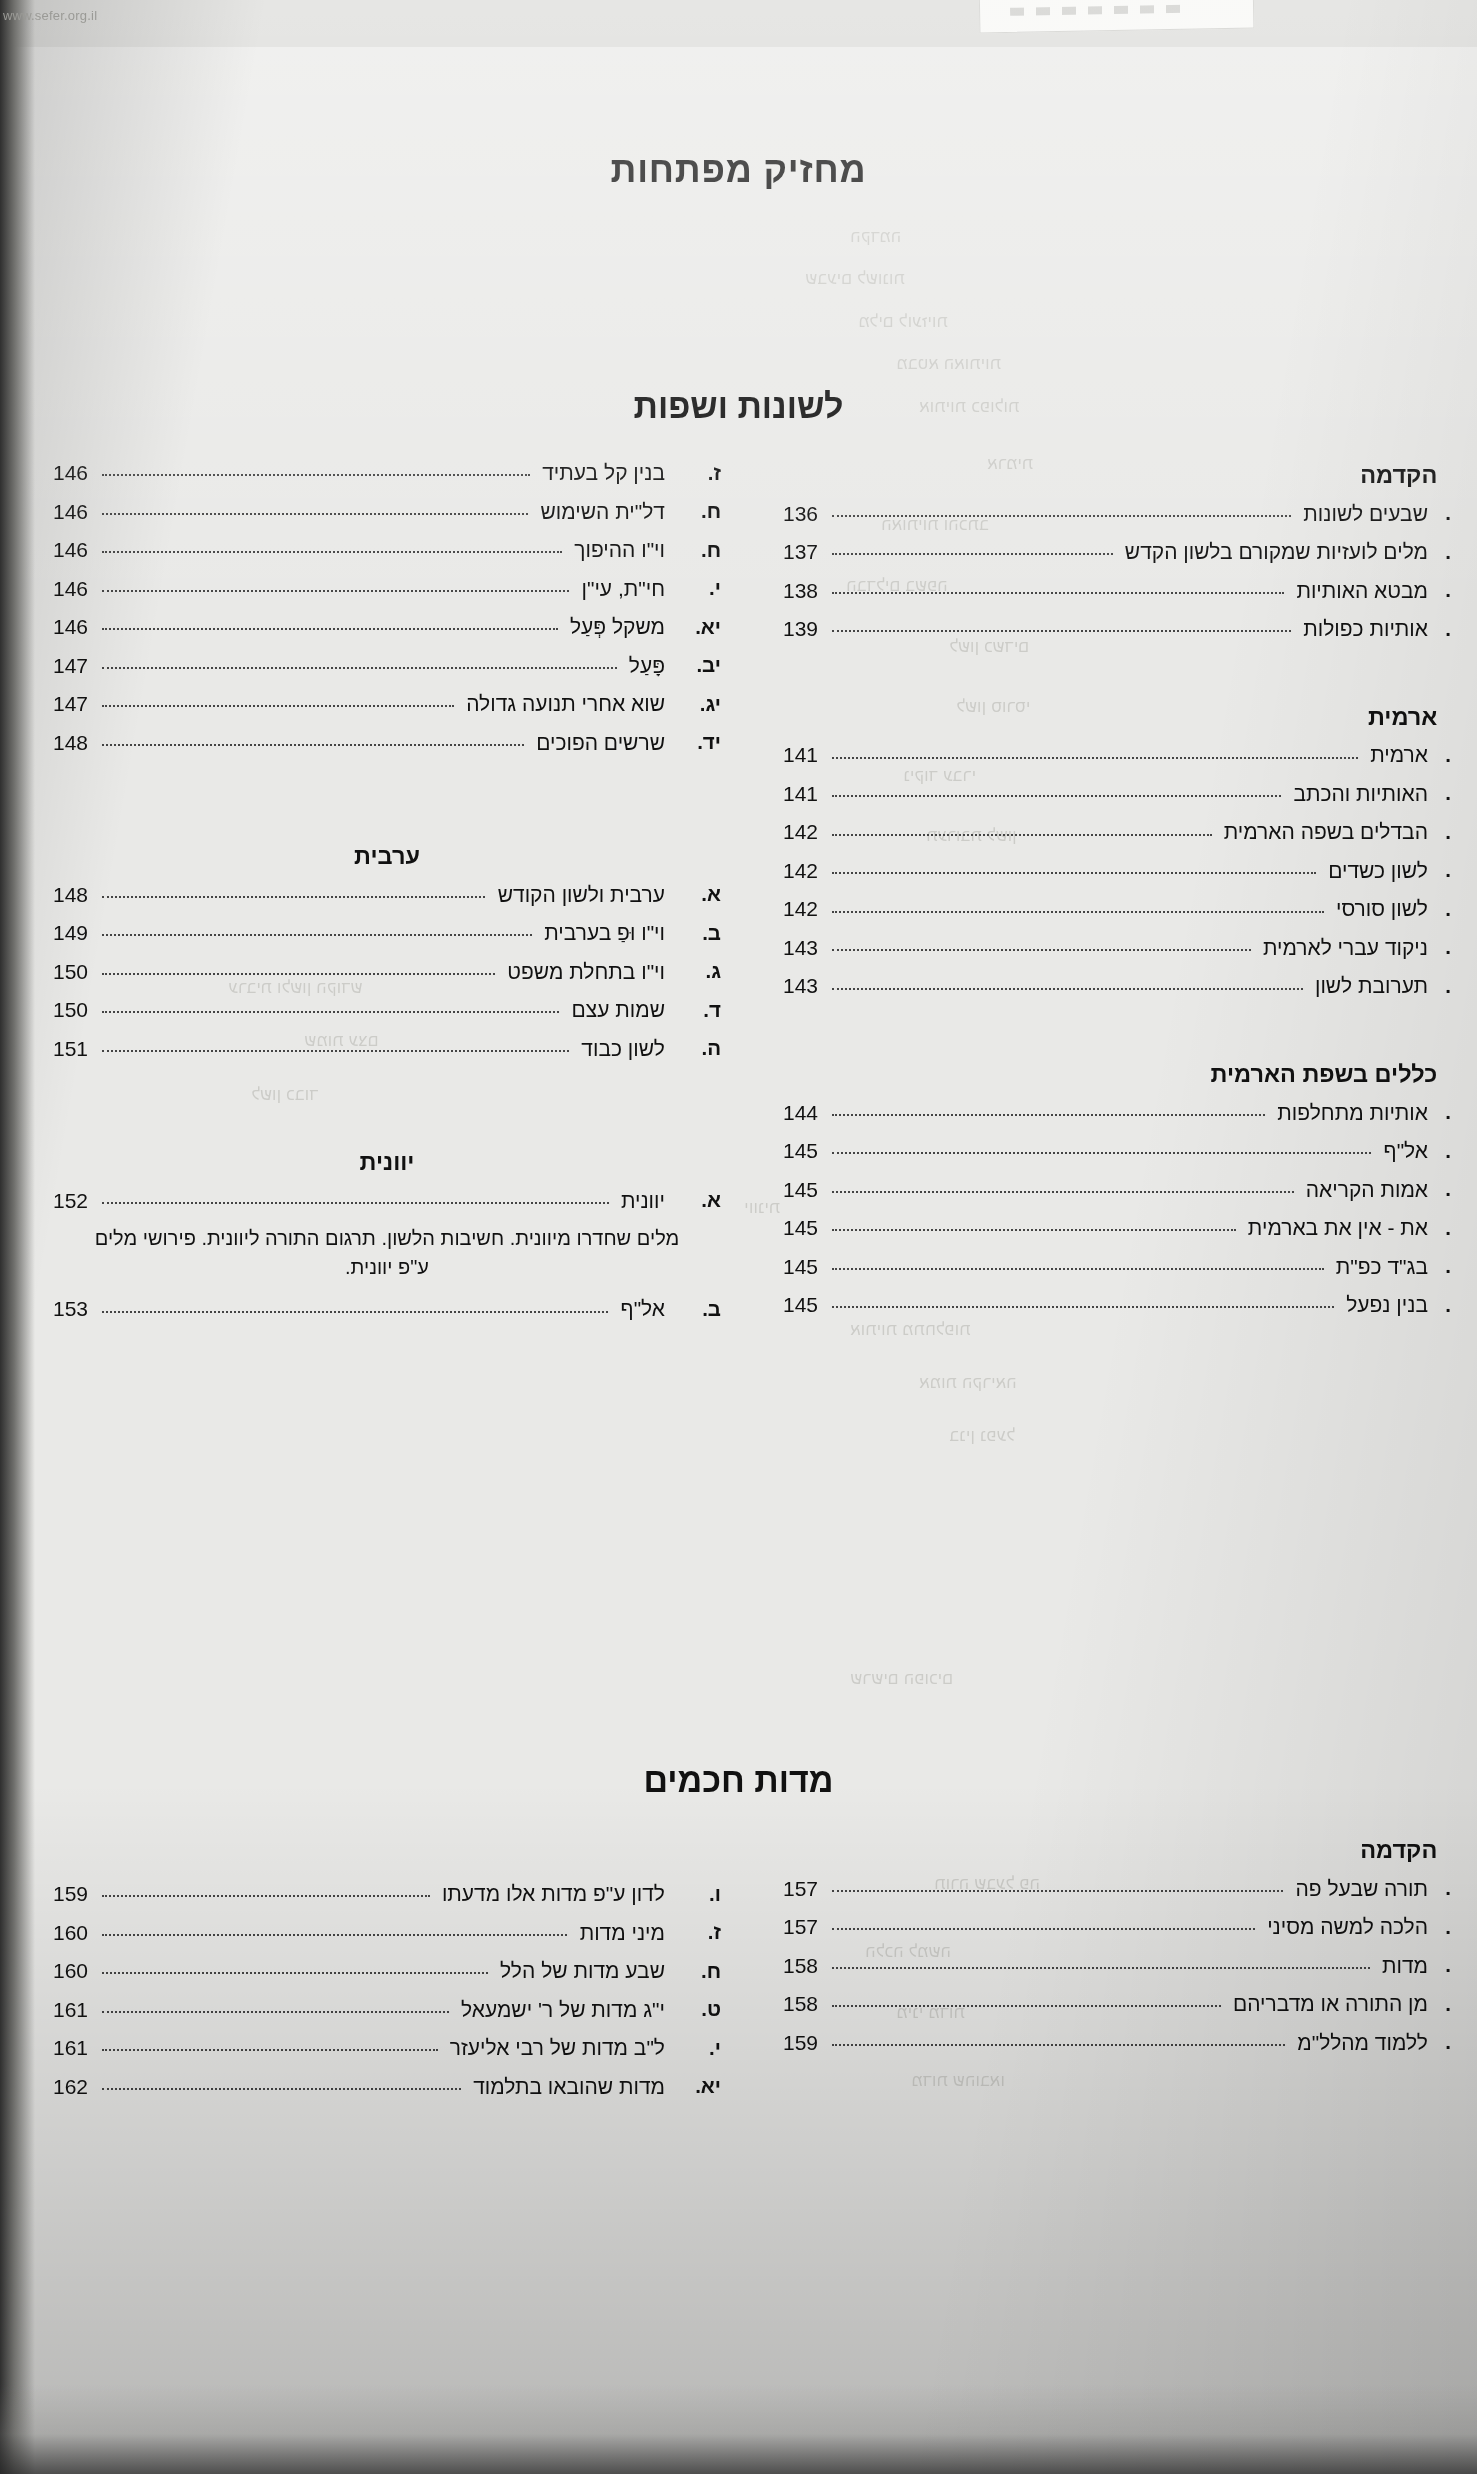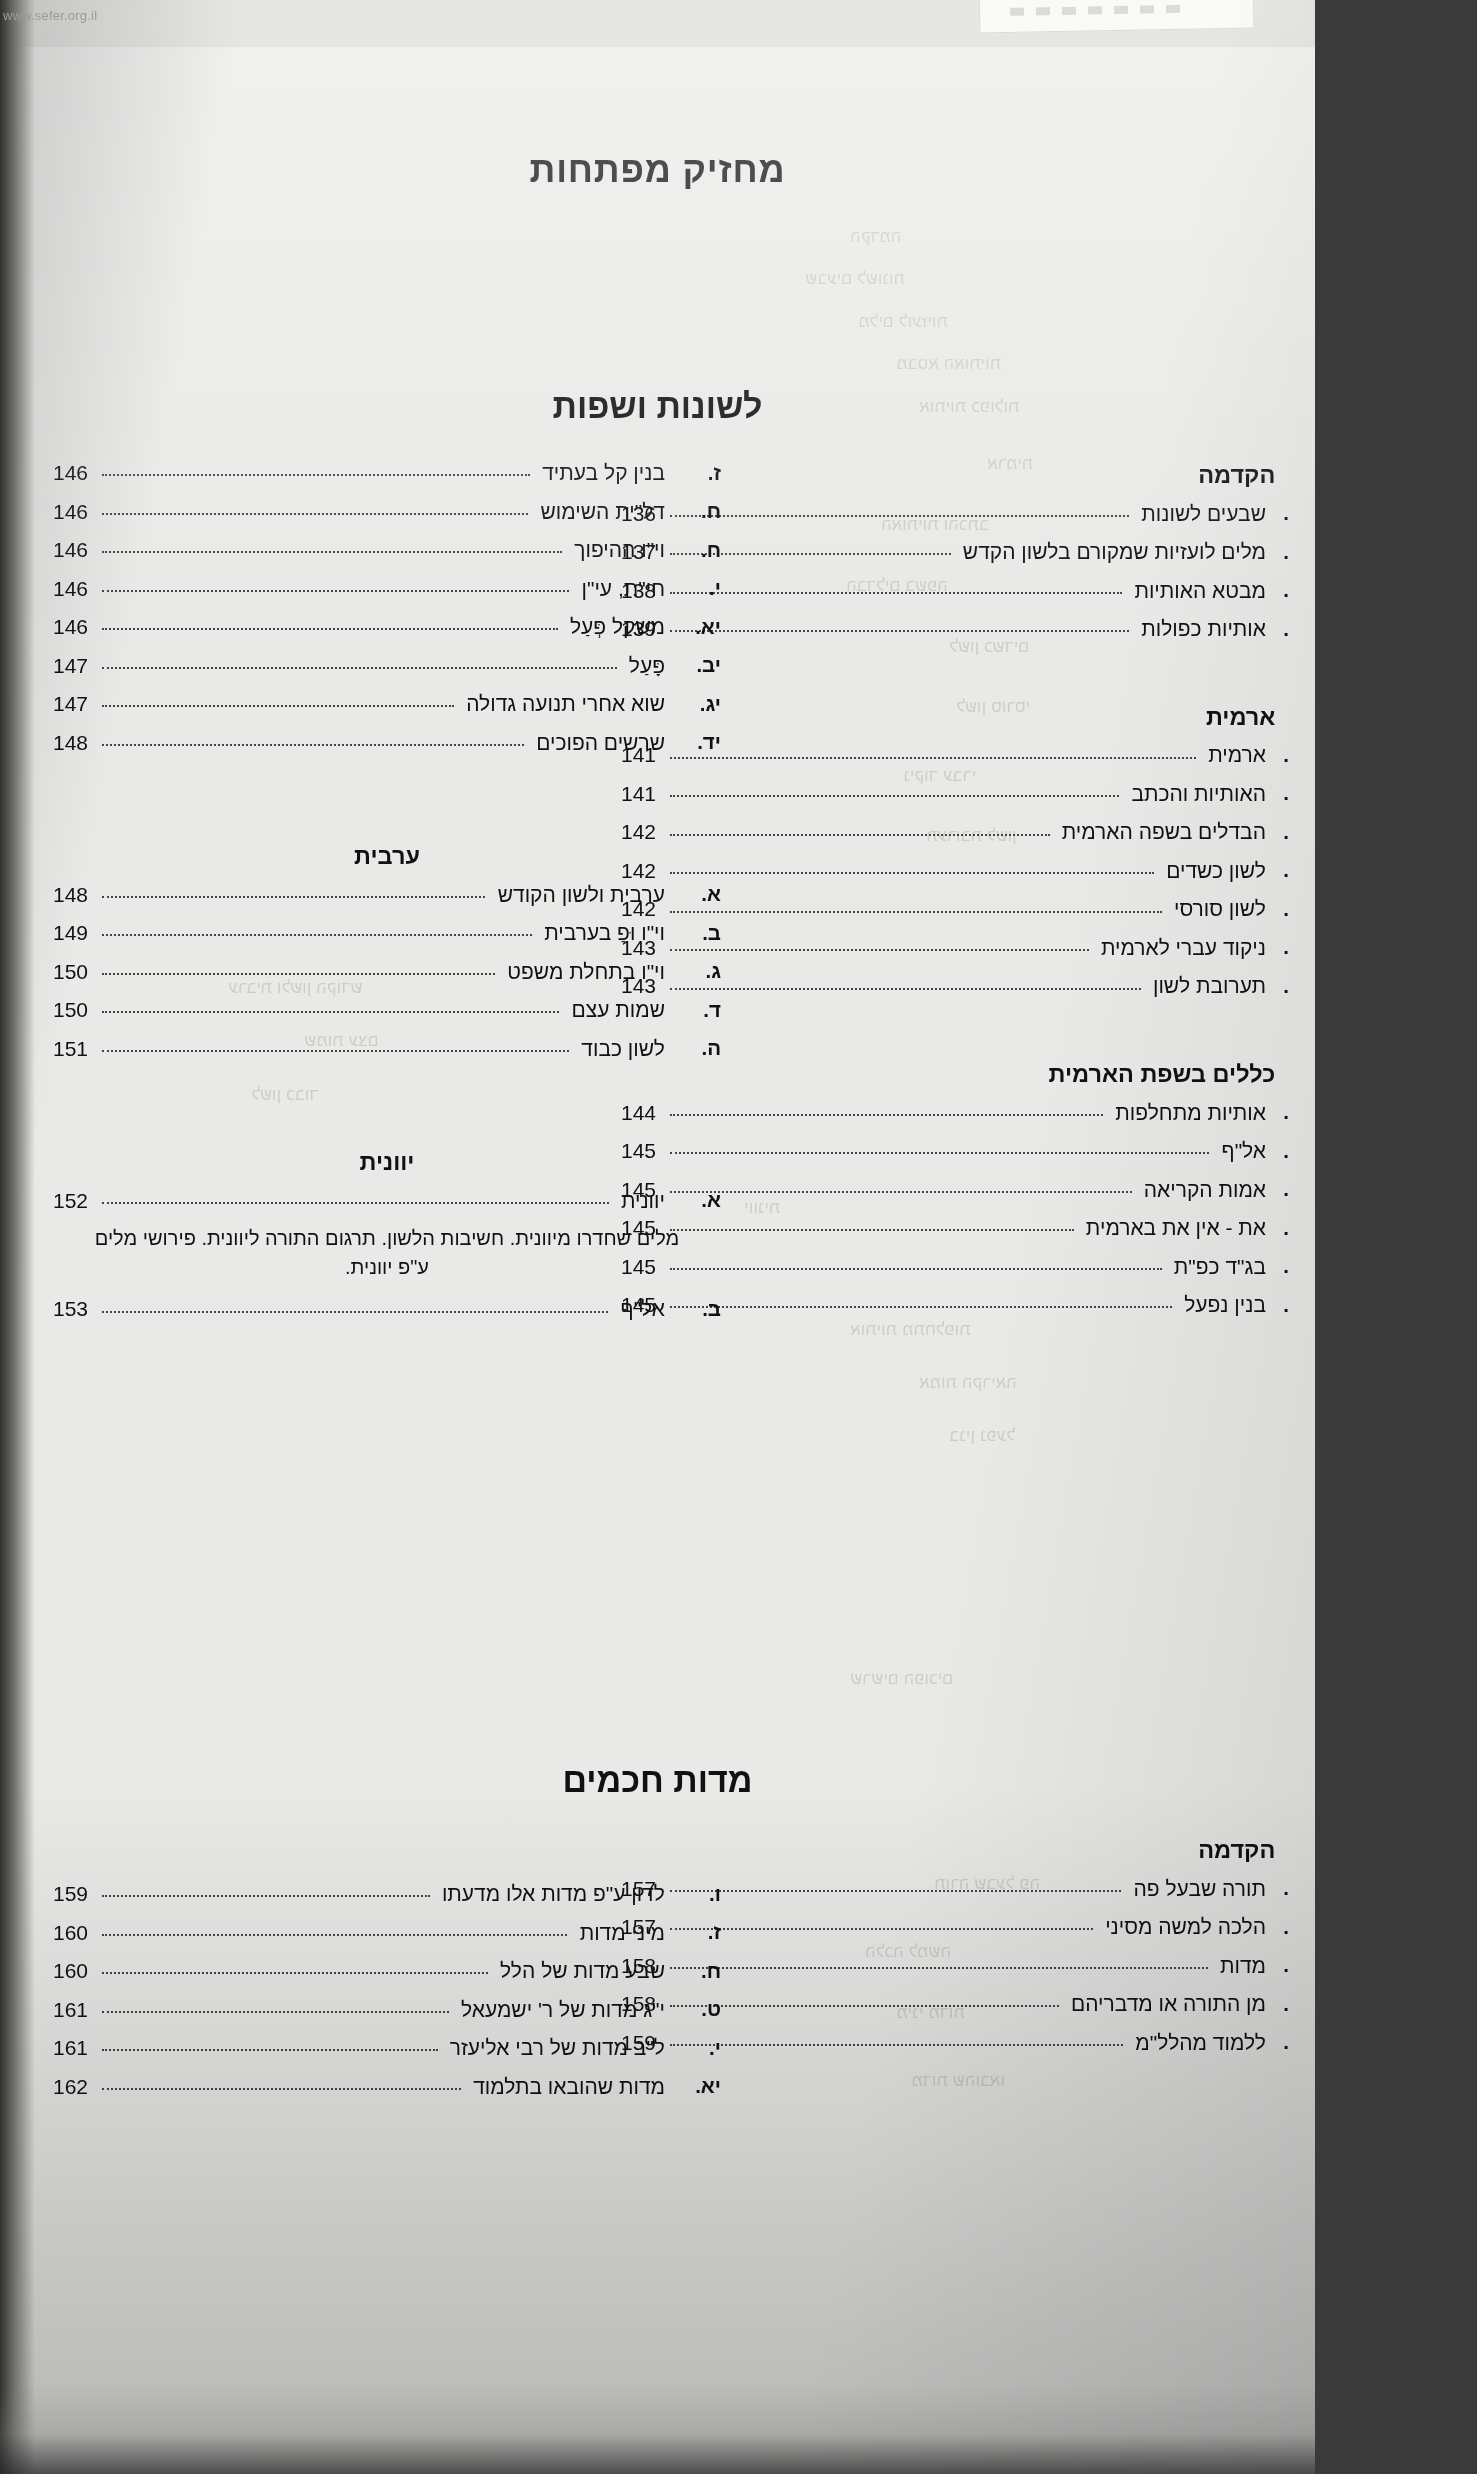--- a/index.html
+++ b/index.html
@@ -2,21 +2,21 @@
 <html lang="he" style="font-size:12px"><head>
 <meta charset="utf-8">
 <style>
   html, body {
     margin: 0;
     padding: 0;
     background: #3a3a3a;
   }
   .page {
     position: relative;
-    width: 1315px;
+    width: 1477px;
     height: 2475px;
     background: #e9e9e7;
     overflow: hidden;
     font-family: "Liberation Sans", sans-serif;
     color: #111;
   }
   
   .paper-shade {
     position: absolute;
     inset: 0;

